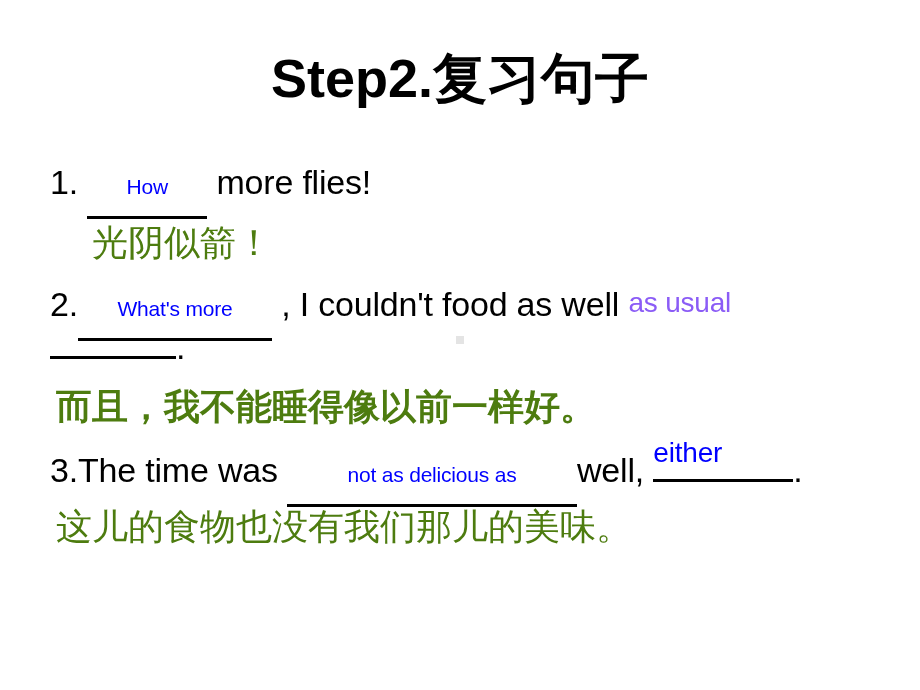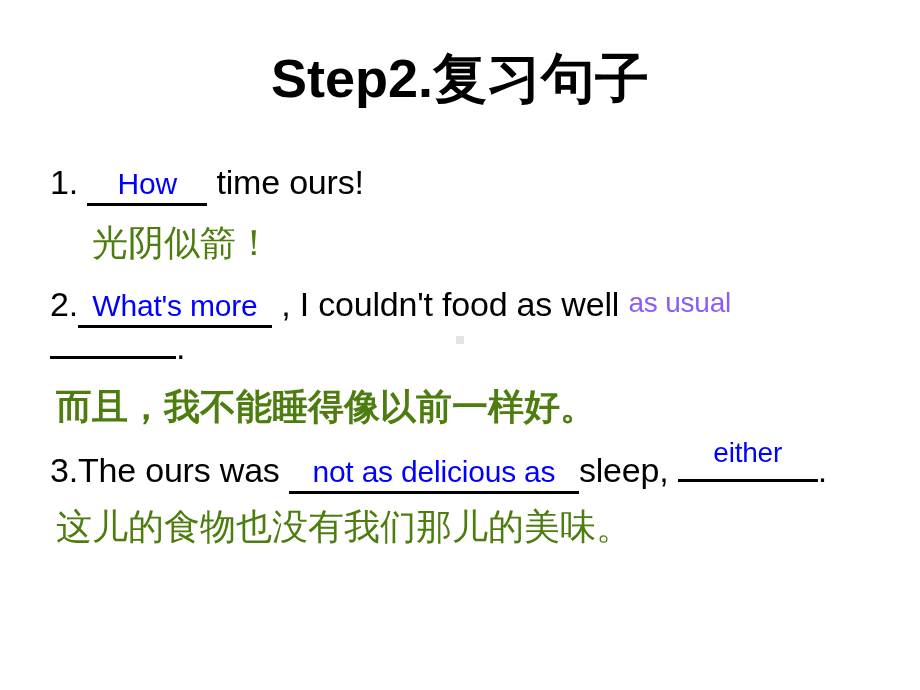--- a/index.html
+++ b/index.html
@@ -74,23 +74,23 @@
   }
 
   
   .blank {
     display: inline-block;
     position: relative;
     color: #0000ff;
     text-align: center;
     vertical-align: baseline;
     border-bottom: 3px solid #000000;
-    font-size: 30px;
+    font-size: 21px;
     line-height: 34px;
-    padding: 0 4px 2px 4px;
+    padding: 0 4px 12px 4px;
   }
 
   
   .blank-empty {
     display: inline-block;
     border-bottom: 3px solid #000000;
     height: 26px;
     vertical-align: baseline;
   }
 
@@ -109,21 +109,20 @@
     position: relative;
     border-bottom: 3px solid #000000;
     vertical-align: baseline;
     height: 30px;
   }
   .blank-over .ans {
     position: absolute;
     left: 0;
     right: 0;
     top: -10px;
-    text-align: center;
     color: #0000ff;
     font-size: 28px;
     line-height: 28px;
     white-space: nowrap;
   }
 
   .row1  { position: absolute; left: 0;  top: 0;   }
   .row2  { position: absolute; left: 20px; top: 58px; }
   .row3  { position: absolute; left: 0;  top: 122px; }
   .row3b { position: absolute; left: 0;  top: 165px; }
@@ -152,44 +151,44 @@
     <span>Step2.</span><span class="cjk">复习句子</span>
   </div>
 
   <div class="body-block">
 
     <div class="line line-en row1">
       <span class="num">1.</span>
       <span class="blank" style="width:112px;">
         <span>How</span>
       </span>
-      <span>time ours!</span>
+      <span>more flies!</span>
     </div>
 
     <div class="line line-cn row2">光阴似箭！</div>
 
     <div class="line line-en row3">
       <span class="num">2.</span><span class="blank" style="width:186px;text-align:center;">
         <span>What's more</span>
       </span>
       <span>, I couldn't food as well</span>
       <span class="answer-float">as usual</span>
     </div>
 
     <div class="line line-en row3b">
       <span class="blank-empty" style="width:126px;"></span><span>.</span>
     </div>
 
     <div class="line line-cn flush row4">而且，我不能睡得像以前一样好。</div>
 
     <div class="line line-en row5">
-      <span class="num">3.</span><span>The ours was</span>
+      <span class="num">3.</span><span>The time was</span>
       <span class="blank" style="width:282px;">
         <span>not as delicious as</span>
-      </span><span>sleep,</span>
+      </span><span>well,</span>
       <span class="blank-over" style="width:140px;">
         <span class="ans">either</span>
       </span><span>.</span>
     </div>
 
     <div class="line line-cn flush row6">这儿的食物也没有我们那儿的美味。</div>
 
   </div>
 
   <div class="artifact"></div>

